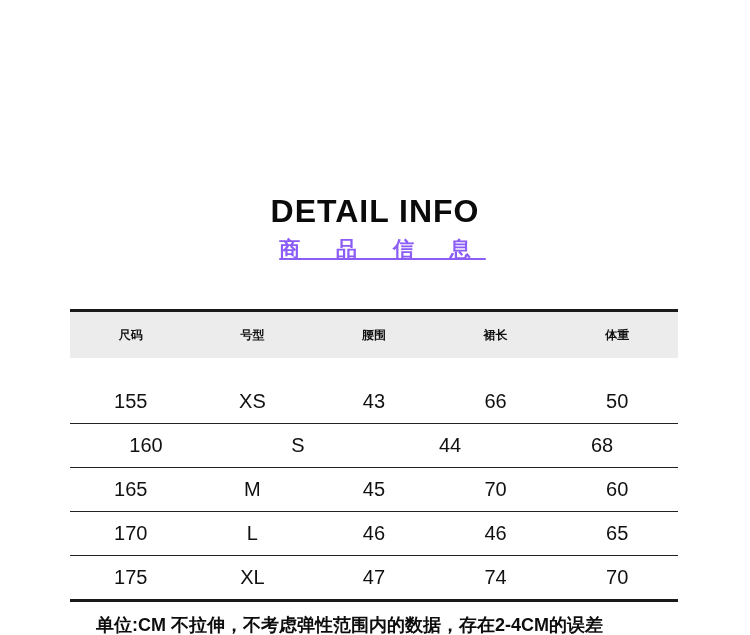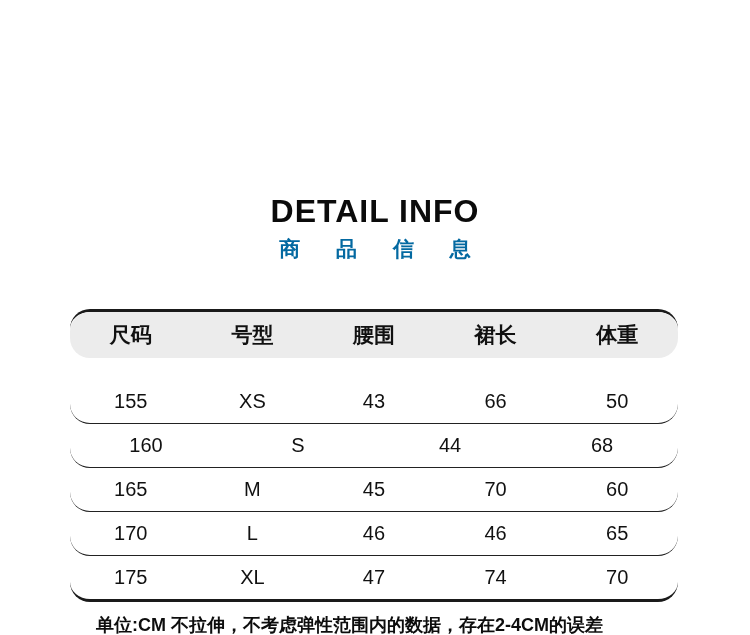--- a/index.html
+++ b/index.html
@@ -1,50 +1,50 @@
 <!DOCTYPE html>
 <html style="--header-bg: #ececec; --line: #1a1a1a; --text: #111111;"><head>
 <meta charset="utf-8">
 <style>
   :root{
     --header-bg:#ececec;
     --line:#1a1a1a;
     --text:#111111;
   }
-  *{box-sizing:border-box;border-radius:20px;}
+  *{box-sizing:border-box;}
   html,body{margin:0;padding:0;}
   body{
     width:750px;height:635px;background:#ffffff;
     font-family:"Liberation Sans","DejaVu Sans",sans-serif;
     color:var(--text);
     overflow:hidden;
   }
   .page{position:relative;width:750px;height:635px;background:#ffffff;}
 
   
   .title-block{position:absolute;top:195px;left:0;width:100%;text-align:center;}
   .title-main{
     margin:0;font-size:32px;line-height:32px;font-weight:900;
     letter-spacing:1px;color:#0b0b0b;
   }
   .title-sub{
     margin:11px 0 0 0;font-size:21px;line-height:22px;font-weight:700;
-    letter-spacing:15px;text-indent:15px;color:#0369a1;
+    letter-spacing:15px;text-indent:15px;color:#8b5cf6;text-decoration:underline;
   }
 
   
   .size-table{
     position:absolute;left:70px;top:309px;width:608px;
     border-top:3px solid var(--line);
     border-bottom:3px solid var(--line);
   }
   .thead{
     display:flex;height:46px;align-items:center;
     background:var(--header-bg);
-    font-size:21px;font-weight:600;
+    font-size:12px;font-weight:600;
   }
   .th,.td{flex:1;text-align:center;}
   .tr{
     display:flex;align-items:center;height:44px;
     border-bottom:1.5px solid #222222;
     font-size:20px;font-weight:400;
   }
   .tr.first{height:53px;padding-top:9px;margin-top:13px;}
   .tr.last{border-bottom:none;height:43px;}
 

